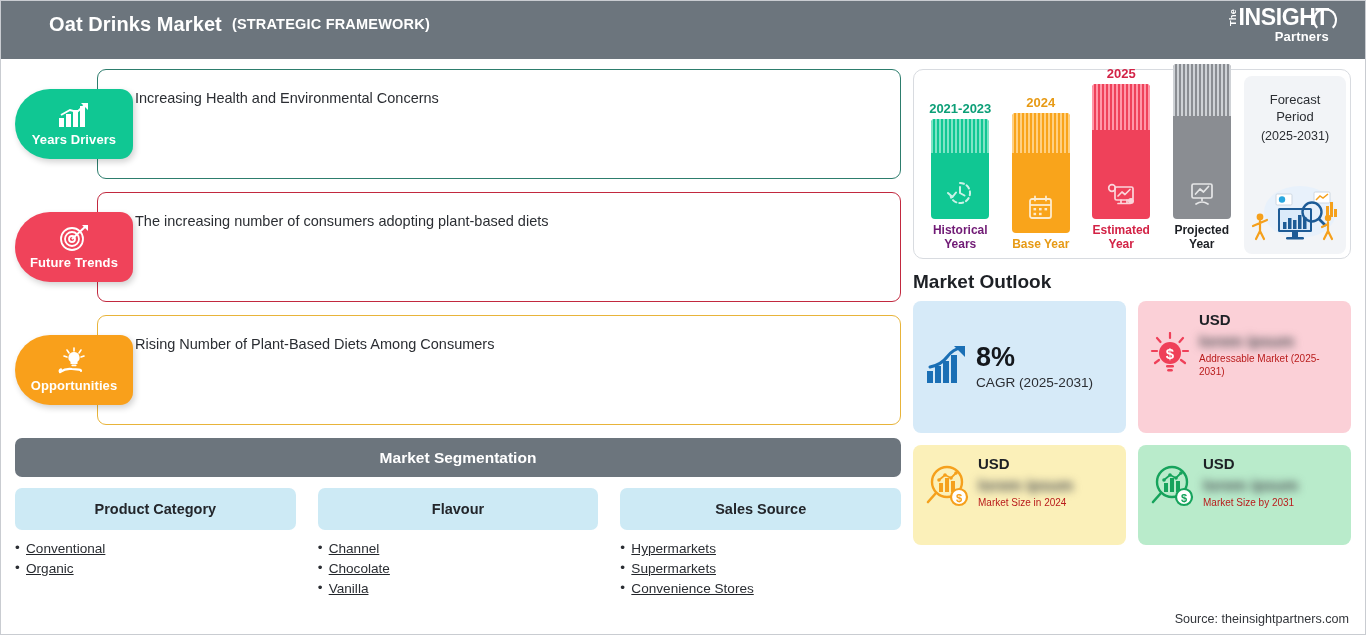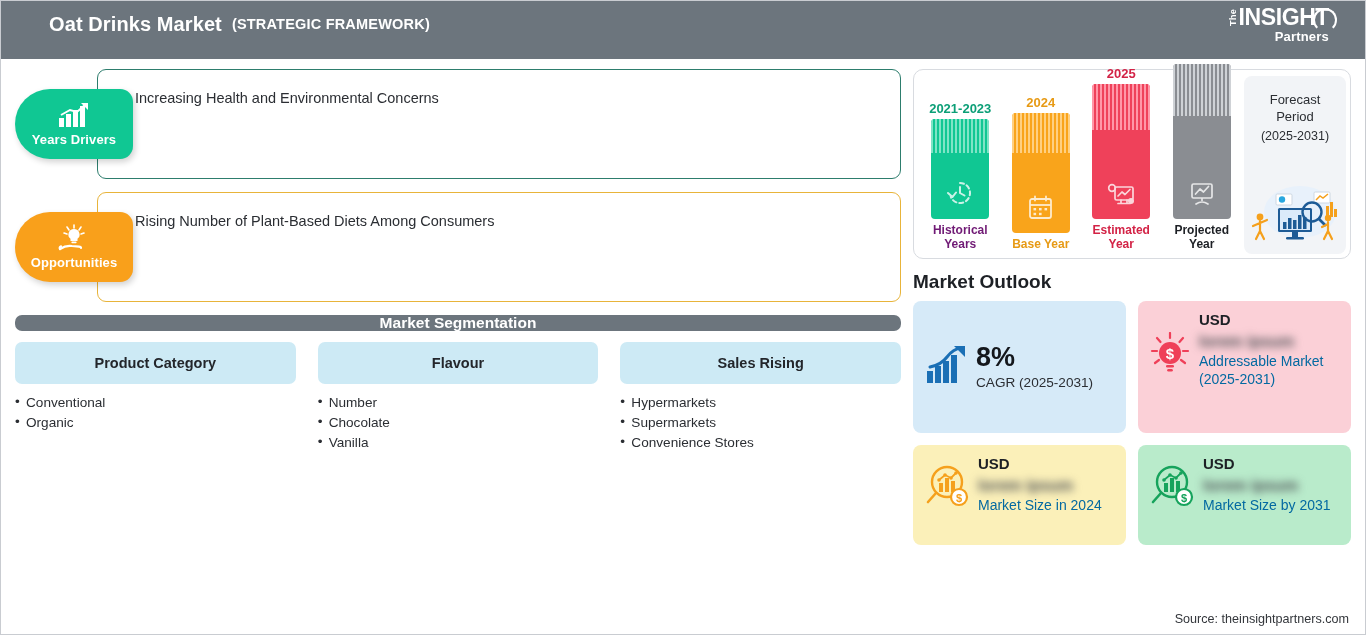--- a/index.html
+++ b/index.html
@@ -172,21 +172,21 @@
     margin-top: 3px;
     letter-spacing: .1px;
     white-space: nowrap;
   }
 
   
   .seg-header {
     background: #6c757d;
     color: #fff;
     border-radius: 7px;
-    height: 16px;
+    height: 39px;
     display: flex;
     align-items: center;
     justify-content: center;
     font-size: 15.5px;
     font-weight: bold;
     margin-top: 2px;
   }
   .seg-cols {
     display: flex;
     gap: 22px;
@@ -201,20 +201,21 @@
     align-items: center;
     justify-content: center;
     font-size: 14.5px;
     font-weight: bold;
     color: #23262b;
   }
   .seg-list {
     list-style: none;
     margin: 9px 0 0 0;
     padding: 0;
+    text-decoration: underline;
   }
   .seg-list li {
     font-size: 13.6px;
     color: #2b2e33;
     line-height: 1.47;
     position: relative;
     padding-left: 11px;
   }
   .seg-list li::before {
     content: "•";
@@ -338,22 +339,22 @@
   .ocard-blur {
     font-size: 16px;
     font-weight: bold;
     color: #4a4d52;
     filter: blur(4.2px);
     margin: 4px 0 3px 0;
     line-height: 1.1;
     user-select: none;
   }
   .ocard-sub {
-    font-size: 14px;
-    color: #0369a1;
+    font-size: 10px;
+    color: #b91c1c;
     line-height: 1.28;
   }
   .big-pct {
     font-size: 27px;
     font-weight: bold;
     color: #14171c;
     line-height: 1;
   }
   .cagr-sub { font-size: 13.6px; color: #2b2e33; margin-top: 4px; }
 
@@ -401,20 +402,37 @@
               <rect x="16" y="8" width="5" height="17" fill="#fff"></rect>
               <rect x="23" y="4" width="5" height="21" fill="#fff"></rect>
               <path d="M4 13 L13 8 L20 10 L29 2" stroke="#fff" stroke-width="2" fill="none"></path>
               <path d="M24 1 L31 1 L31 8 Z" fill="#fff"></path>
             </svg>
           </span>
           <span class="badge-label">Years Drivers</span>
         </div>
       </div>
 
+      <div class="driver-row r2">
+        <div class="driver-panel">
+          <div class="driver-bullet">The increasing number of consumers adopting plant-based diets</div>
+        </div>
+        <div class="badge badge-red">
+          <span class="badge-icon">
+            <svg width="32" height="28" viewBox="0 0 32 28">
+              <circle cx="14" cy="15" r="11" stroke="#fff" stroke-width="1.8" fill="none"></circle>
+              <circle cx="14" cy="15" r="7" stroke="#fff" stroke-width="1.8" fill="none"></circle>
+              <circle cx="14" cy="15" r="3" stroke="#fff" stroke-width="1.8" fill="none"></circle>
+              <path d="M14 15 L28 2" stroke="#fff" stroke-width="2"></path>
+              <path d="M24 1 L30 1 L30 7 Z" fill="#fff"></path>
+            </svg>
+          </span>
+          <span class="badge-label">Future Trends</span>
+        </div>
+      </div>
 
       <div class="driver-row r3">
         <div class="driver-panel">
           <div class="driver-bullet">Rising Number of Plant-Based Diets Among Consumers</div>
         </div>
         <div class="badge badge-orange">
           <span class="badge-icon">
             <svg width="34" height="28" viewBox="0 0 34 28">
               <g stroke="#fff" stroke-width="1.6" stroke-linecap="round">
                 <path d="M17 1 V4"></path>
@@ -439,27 +457,27 @@
         <div class="seg-col">
           <div class="seg-col-title">Product Category</div>
           <ul class="seg-list">
             <li>Conventional</li>
             <li>Organic</li>
           </ul>
         </div>
         <div class="seg-col">
           <div class="seg-col-title">Flavour</div>
           <ul class="seg-list">
-            <li>Number</li>
+            <li>Channel</li>
             <li>Chocolate</li>
             <li>Vanilla</li>
           </ul>
         </div>
         <div class="seg-col">
-          <div class="seg-col-title">Sales Rising</div>
+          <div class="seg-col-title">Sales Source</div>
           <ul class="seg-list">
             <li>Hypermarkets</li>
             <li>Supermarkets</li>
             <li>Convenience Stores</li>
           </ul>
         </div>
       </div>
     </div>
 
     <div class="col-right">

